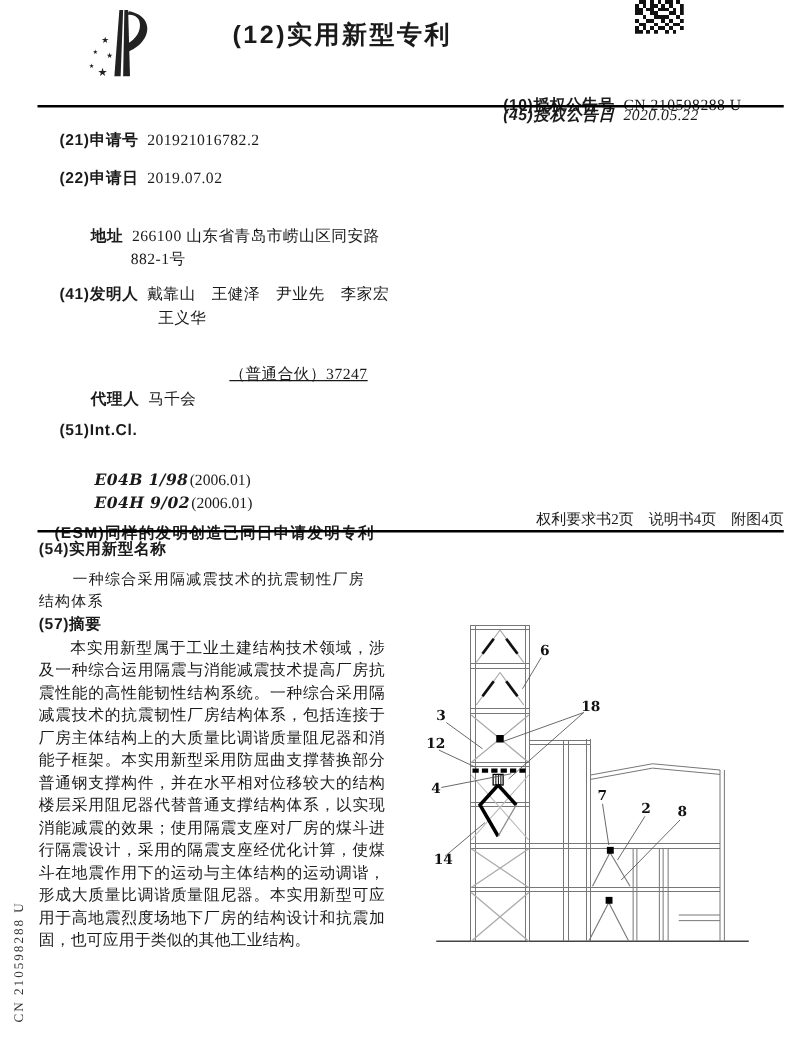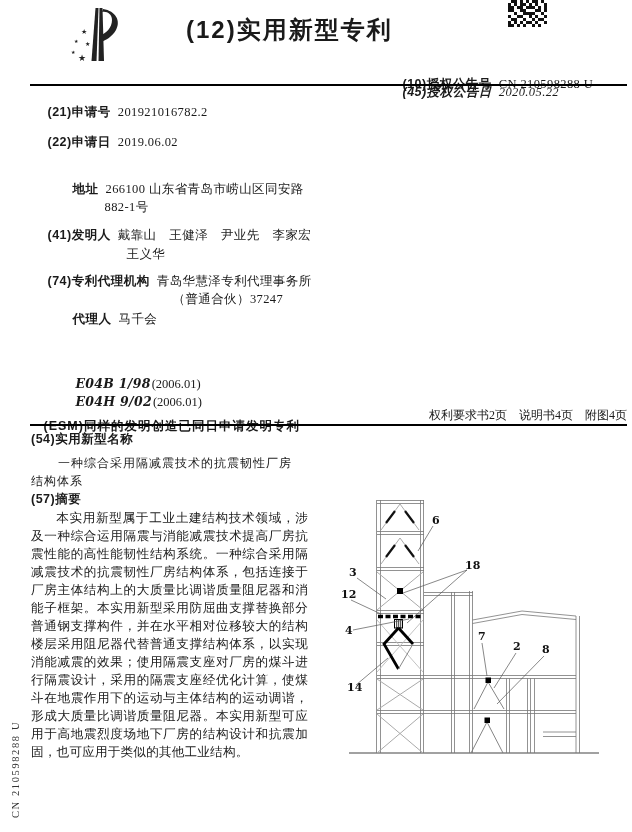--- a/index.html
+++ b/index.html
@@ -11,21 +11,21 @@
   .abs { position:absolute; }
   .line { position:absolute; font-size:12.5px; white-space:pre; line-height:15px; }
   .lbl {
     font-weight:bold;
     font-family:"Liberation Sans","DejaVu Sans",sans-serif;
     letter-spacing:0.5px;
   }
   .val { margin-left:7px; letter-spacing:0.4px; }
   .doc-type {
     position:absolute; left:186px; top:14px;
-    font-size:24px; font-weight:bold; letter-spacing:2px;
+    font-size:20px; font-weight:bold; letter-spacing:2px;
     font-family:"Liberation Sans","DejaVu Sans",sans-serif;
   }
   .publine { position:absolute; left:390px; font-size:12.5px; white-space:pre; }
   .rule { position:absolute; left:30px; width:597px; height:2px; background:#000; }
   .intcl-code {
     font-style:italic; font-weight:bold;
     font-family:"DejaVu Serif","Liberation Serif",serif;
     letter-spacing:0.3px;
   }
   .intcl-ver { font-style:normal; font-weight:normal; margin-left:1px; }
@@ -85,47 +85,47 @@
     <span class="lbl">(45)授权公告日</span><span class="val">2020.05.22</span>
   </div>
 
   <div class="rule" style="top:84px;"></div>
 
   <div class="line" style="top:90px; left:35px;">
     <span class="lbl">(21)申请号</span><span class="val">201921016782.2</span>
   </div>
 
   <div class="line" style="top:120px; left:35px;">
-    <span class="lbl">(22)申请日</span><span class="val">2019.06.02</span>
+    <span class="lbl">(22)申请日</span><span class="val">2019.07.02</span>
   </div>
 
   <div class="line" style="top:167px; left:60px;">
     <span class="lbl">地址</span><span class="val">266100 山东省青岛市崂山区同安路</span>
   </div>
   <div class="line" style="top:185px; left:92px;">
     <span class="val" style="margin-left:0;">882-1号</span>
   </div>
 
   <div class="line" style="top:213px; left:35px;">
     <span class="lbl">(41)发明人</span><span class="val">戴靠山　王健泽　尹业先　李家宏</span>
   </div>
   <div class="line" style="top:232px; left:114px;">
     <span class="val" style="margin-left:0;">王义华</span>
   </div>
 
-  <div class="line" style="top:259px; left:35px;">
-    <span class="lbl">(74)专利代理机构</span><span class="val">青岛华慧泽专利代理事务所</span>
-  </div>
   <div class="line" style="top:277px; left:160px;">
-    <span class="val" style="margin-left:0;">（普通合伙）37247</span>
+    <span class="val" style="margin-left:11px;text-decoration:underline;">（普通合伙）37247</span>
   </div>
   <div class="line" style="top:297px; left:60px;">
     <span class="lbl">代理人</span><span class="val">马千会</span>
   </div>
 
+  <div class="line" style="top:322px; left:35px;">
+    <span class="lbl">(51)Int.Cl.</span>
+  </div>
   <div class="line" style="top:361px; left:63px;">
     <span class="intcl-code">E04B 1/98</span><span class="intcl-ver">(2006.01)</span>
   </div>
   <div class="line" style="top:379px; left:63px;">
     <span class="intcl-code">E04H 9/02</span><span class="intcl-ver">(2006.01)</span>
   </div>
 
   <div class="line" style="top:404px; left:31px;">
     <span class="lbl" style="letter-spacing:1px;">(ESM)同样的发明创造已同日申请发明专利</span>
   </div>

